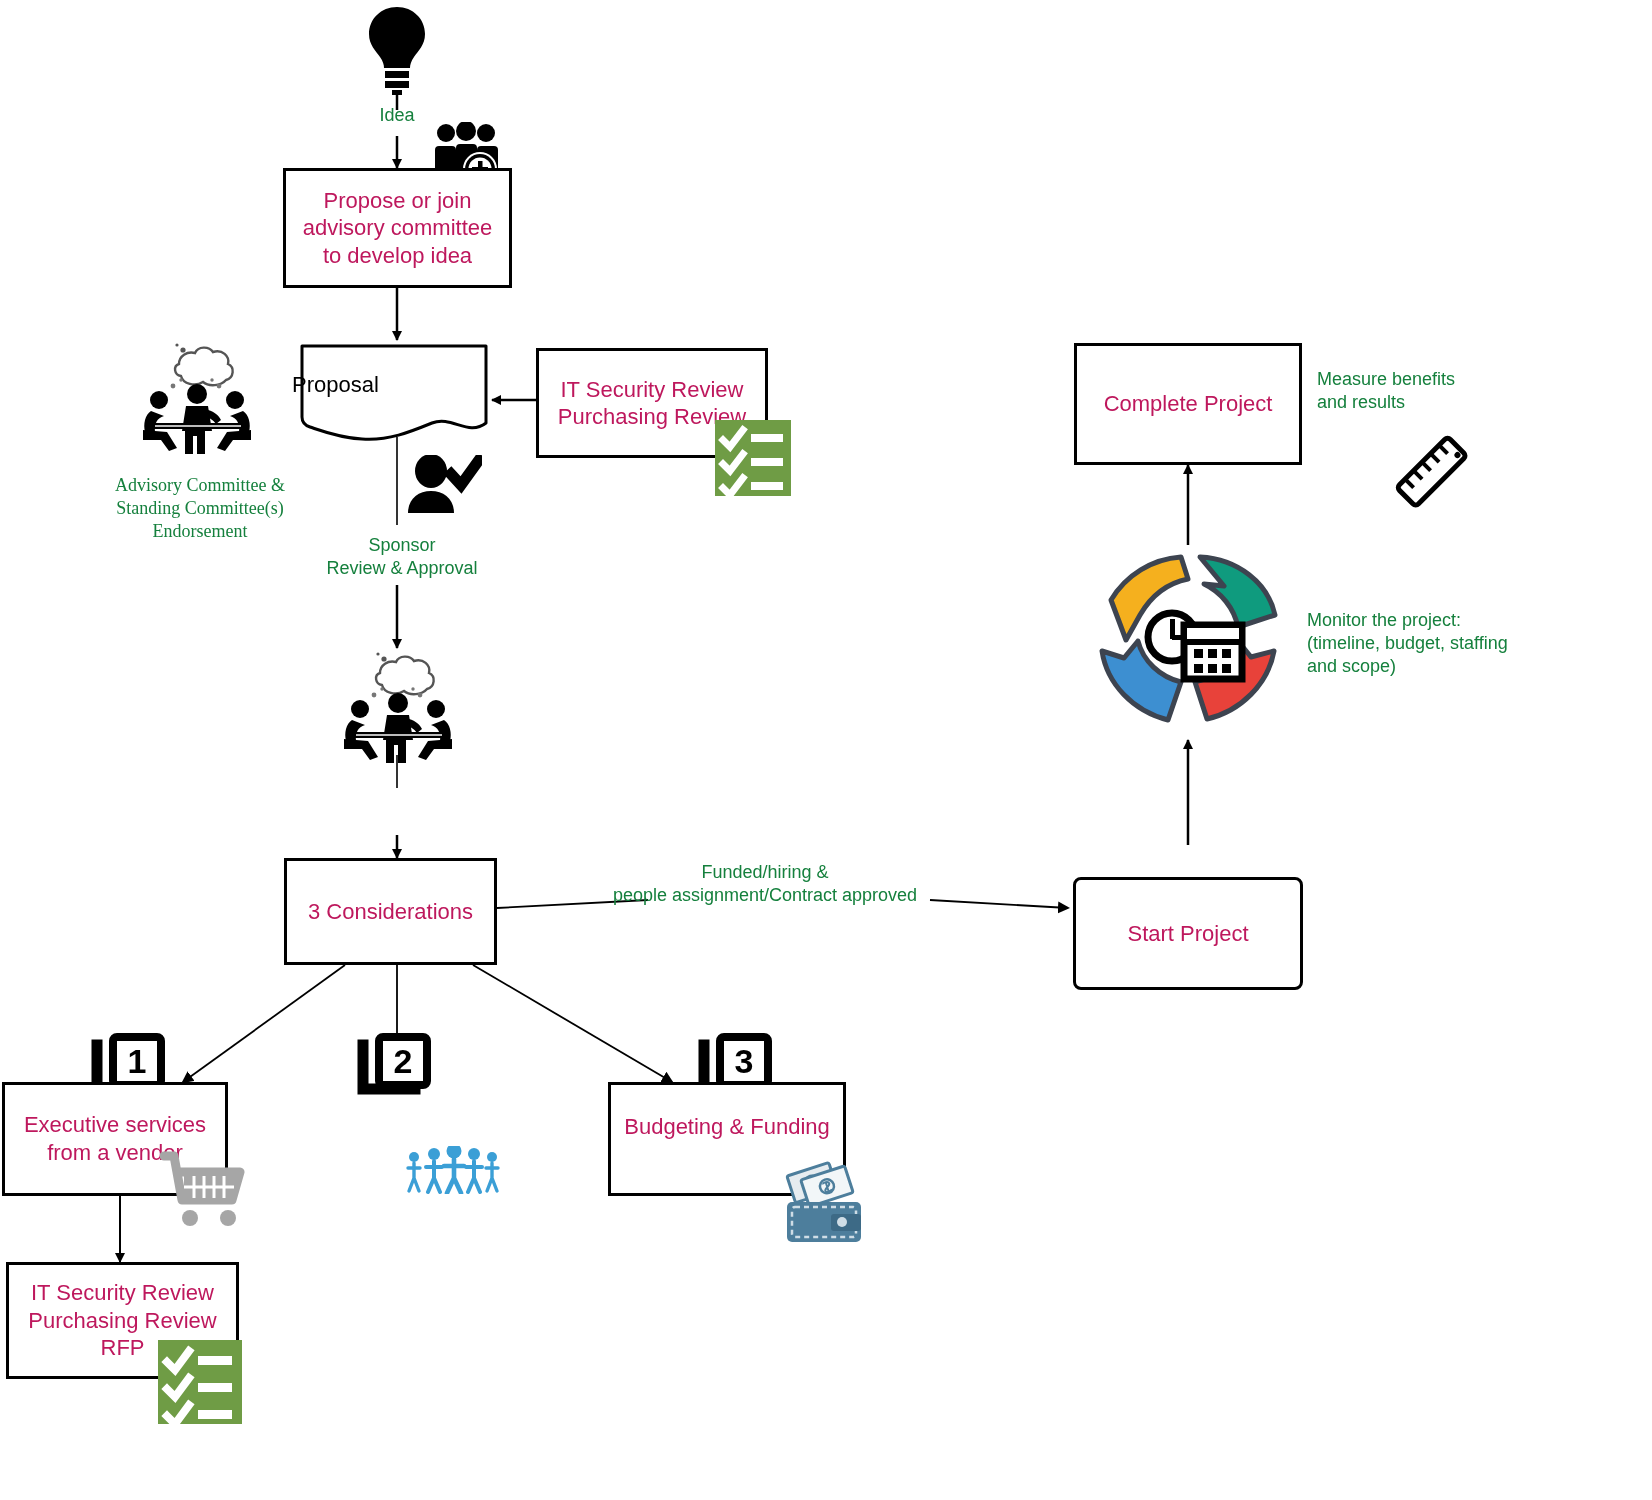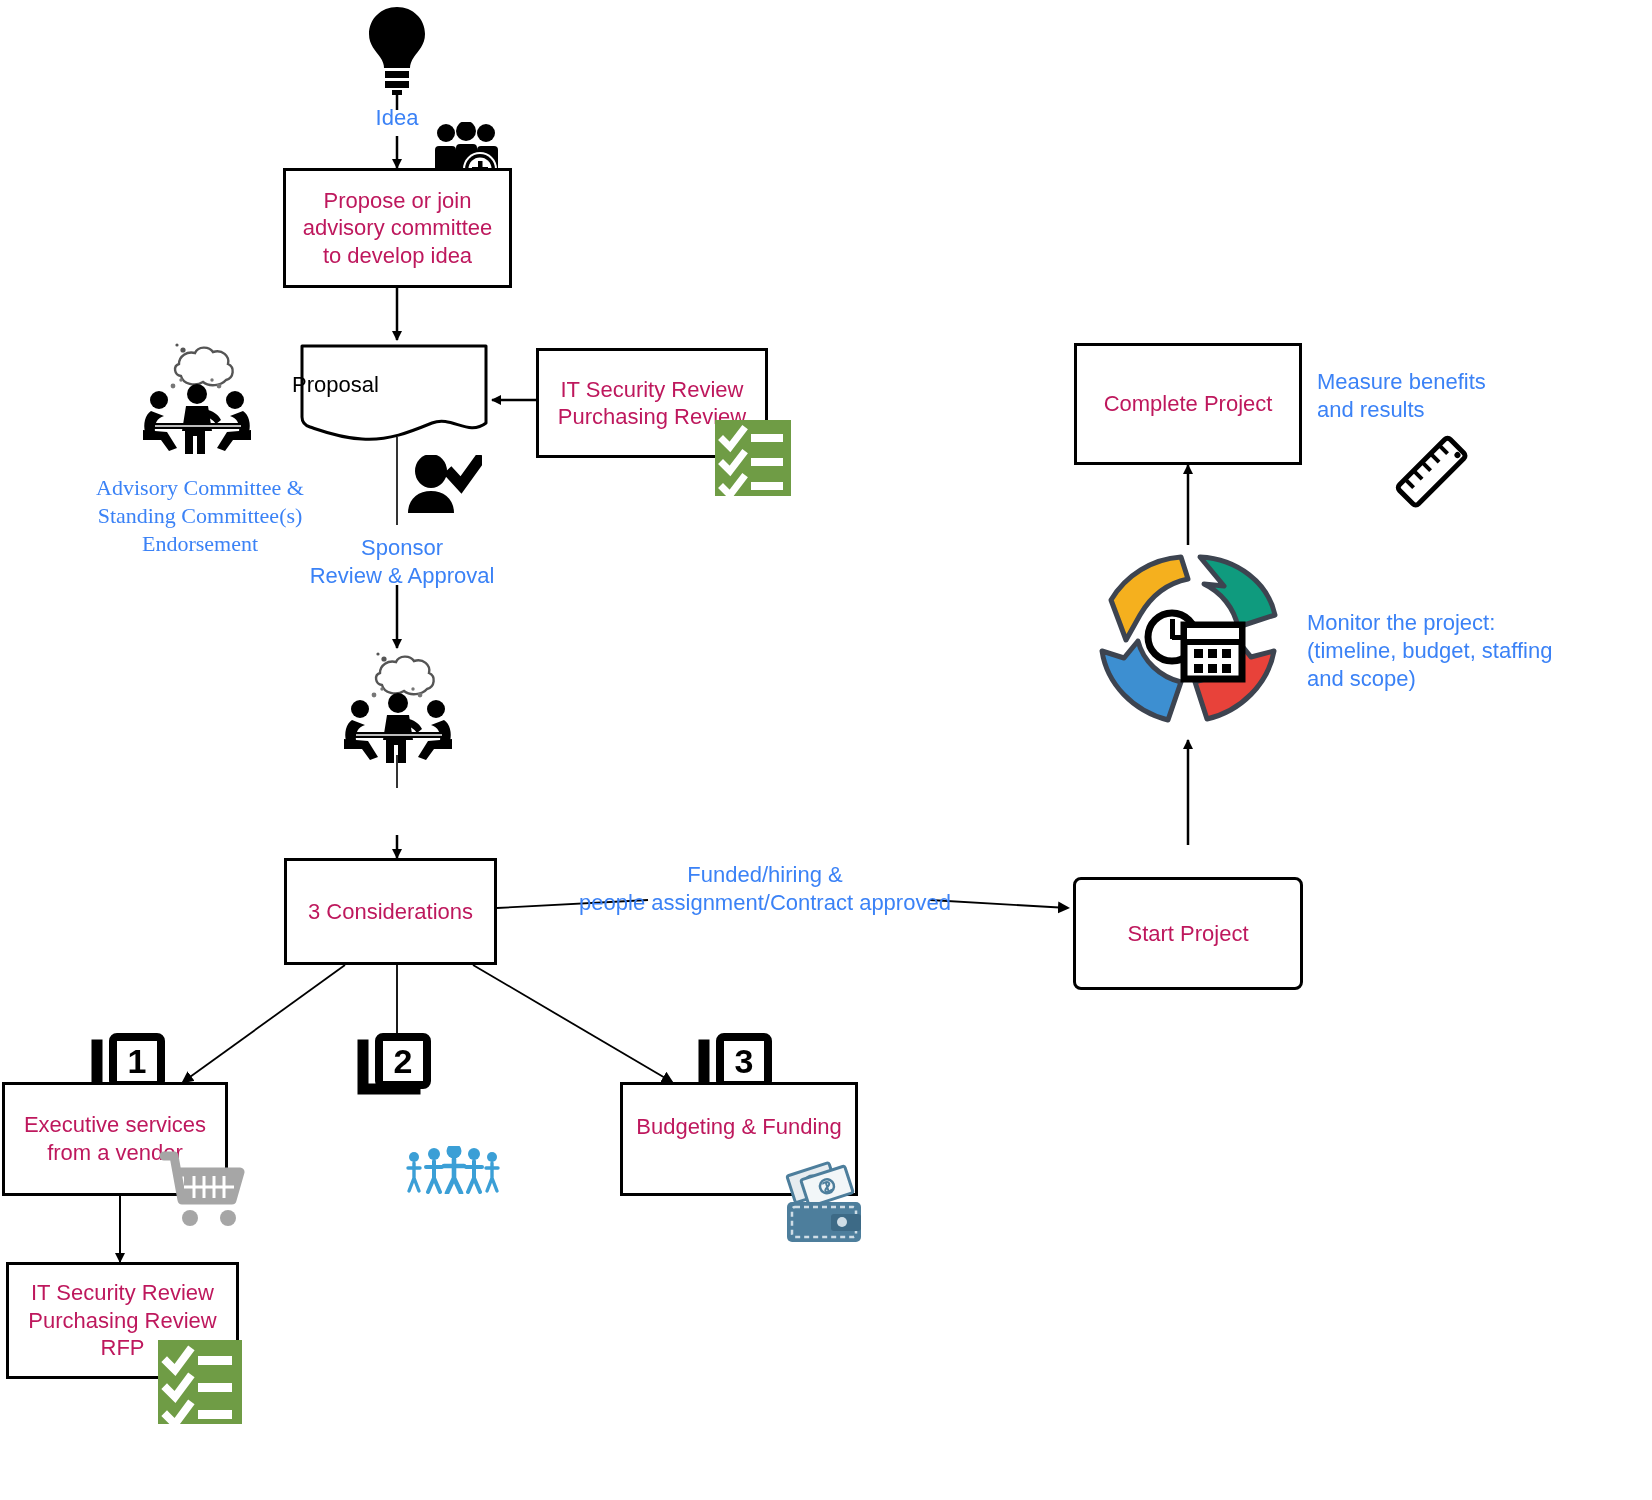--- a/index.html
+++ b/index.html
@@ -39,22 +39,22 @@
     font-size: 22px;
     line-height: 1.25;
     padding: 4px 6px;
   }
   .node.top-text {
     align-items: flex-start;
     padding-top: 14px;
   }
   .lbl {
     position: absolute;
-    color: #3b82f6;
-    font-size: 22px;
+    color: #15803d;
+    font-size: 18px;
     line-height: 1.28;
     text-align: center;
     white-space: pre-line;
   }
   .lbl.left {
     text-align: left;
   }
   .icon {
     position: absolute;
   }
@@ -359,21 +359,21 @@
         <circle cx="50" cy="5" r="7.5"></circle>
         <path d="M50 13 L50 32 M40 20 L60 20 M50 32 L43 47 M50 32 L57 47" stroke="#3b9fd6" stroke-width="4.6" fill="none" stroke-linecap="round"></path>
         <circle cx="70" cy="8" r="6"></circle>
         <path d="M70 15 L70 32 M62 21 L78 21 M70 32 L64 46 M70 32 L76 46" stroke="#3b9fd6" stroke-width="4" fill="none" stroke-linecap="round"></path>
         <circle cx="88" cy="11" r="5"></circle>
         <path d="M88 17 L88 32 M82 22 L94 22 M88 32 L83 45 M88 32 L93 45" stroke="#3b9fd6" stroke-width="3.4" fill="none" stroke-linecap="round"></path>
       </g>
     </svg>
   </div>
 
-  <div class="node top-text" style="left:608px; top:1082px; width:238px; height:114px; padding-top:28px;margin-left:12px;">Budgeting &amp; Funding</div>
+  <div class="node top-text" style="left:608px; top:1082px; width:238px; height:114px; padding-top:28px;">Budgeting &amp; Funding</div>
 
   <div class="icon" style="left:779px; top:1160px;">
     <svg width="90" height="86" viewBox="0 0 90 86">
       <g transform="rotate(-18 45 43)">
         <rect x="18" y="6" width="44" height="28" rx="2" fill="#e6ecf0" stroke="#4d7e9c" stroke-width="3"></rect>
         <circle cx="40" cy="20" r="7" fill="none" stroke="#4d7e9c" stroke-width="2.5"></circle>
         <rect x="30" y="14" width="46" height="28" rx="2" fill="#f2f6f8" stroke="#4d7e9c" stroke-width="3"></rect>
         <circle cx="53" cy="28" r="7" fill="none" stroke="#4d7e9c" stroke-width="2.5"></circle>
         <path d="M53 23 L53 33 M50 25 C50 23 56 23 56 26 C56 29 50 29 50 32 C50 34 56 34 56 32" stroke="#4d7e9c" stroke-width="2" fill="none"></path>
       </g>

